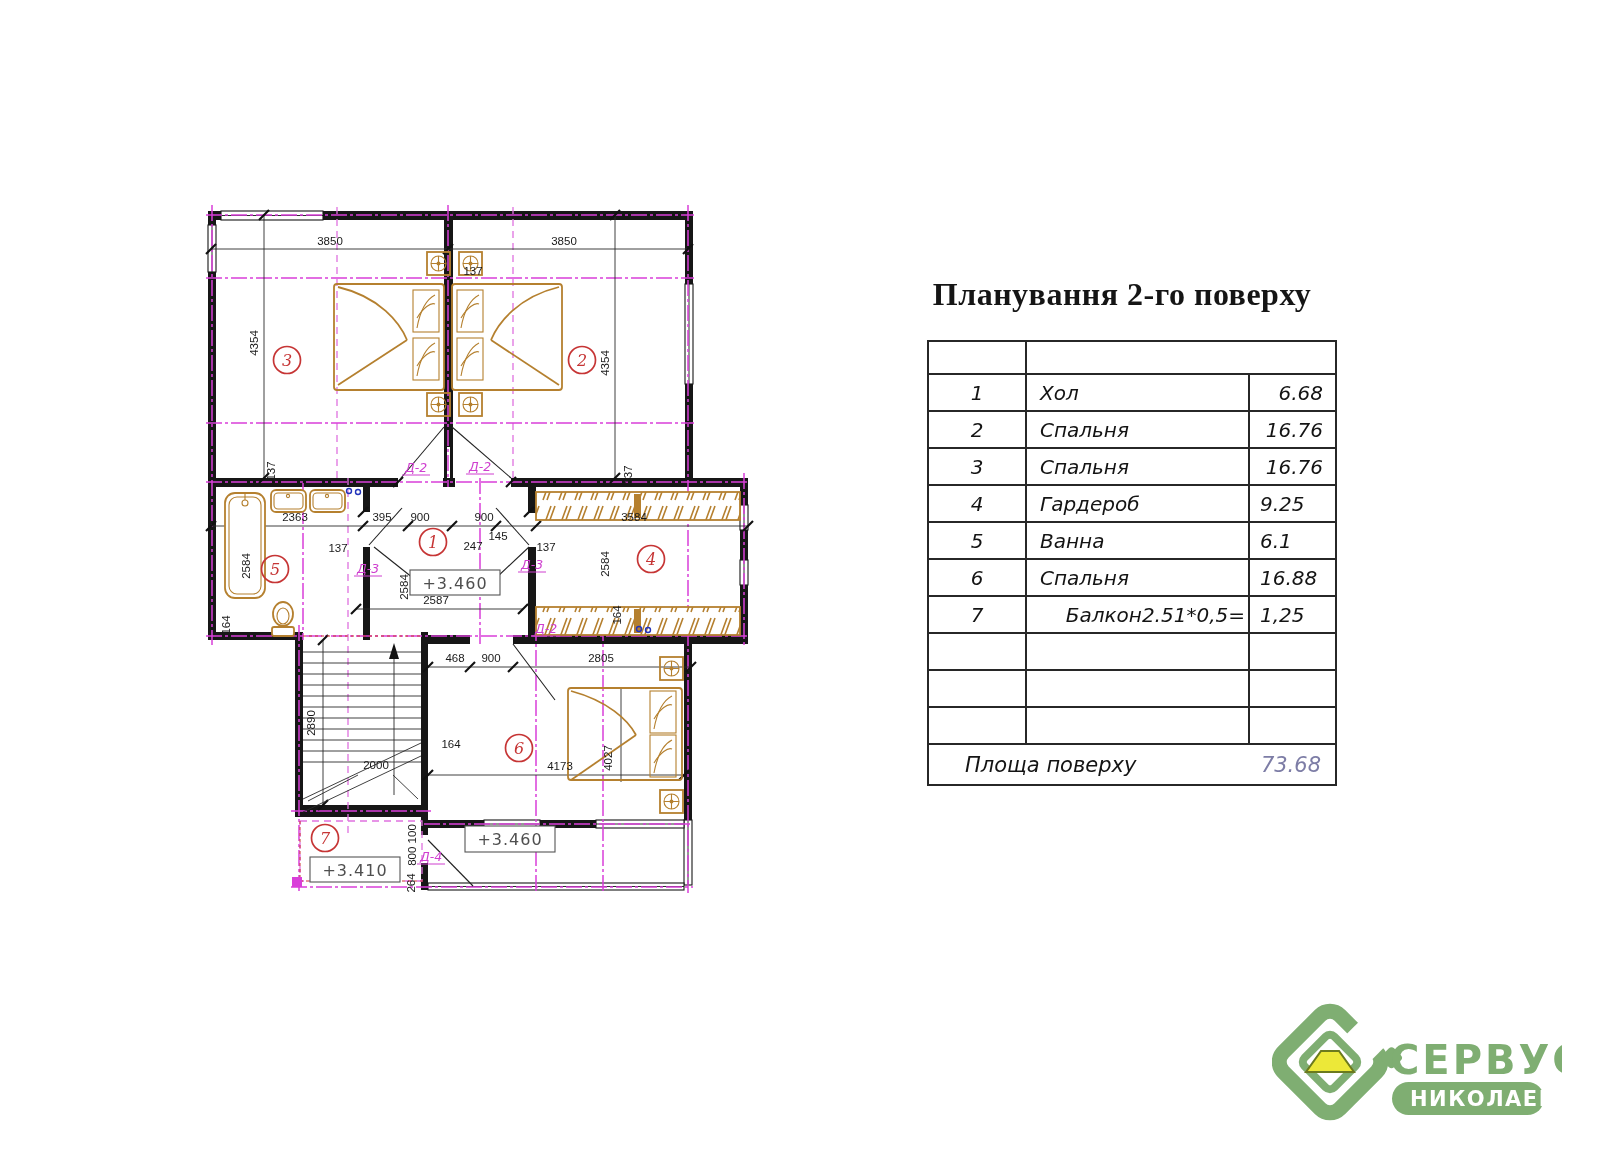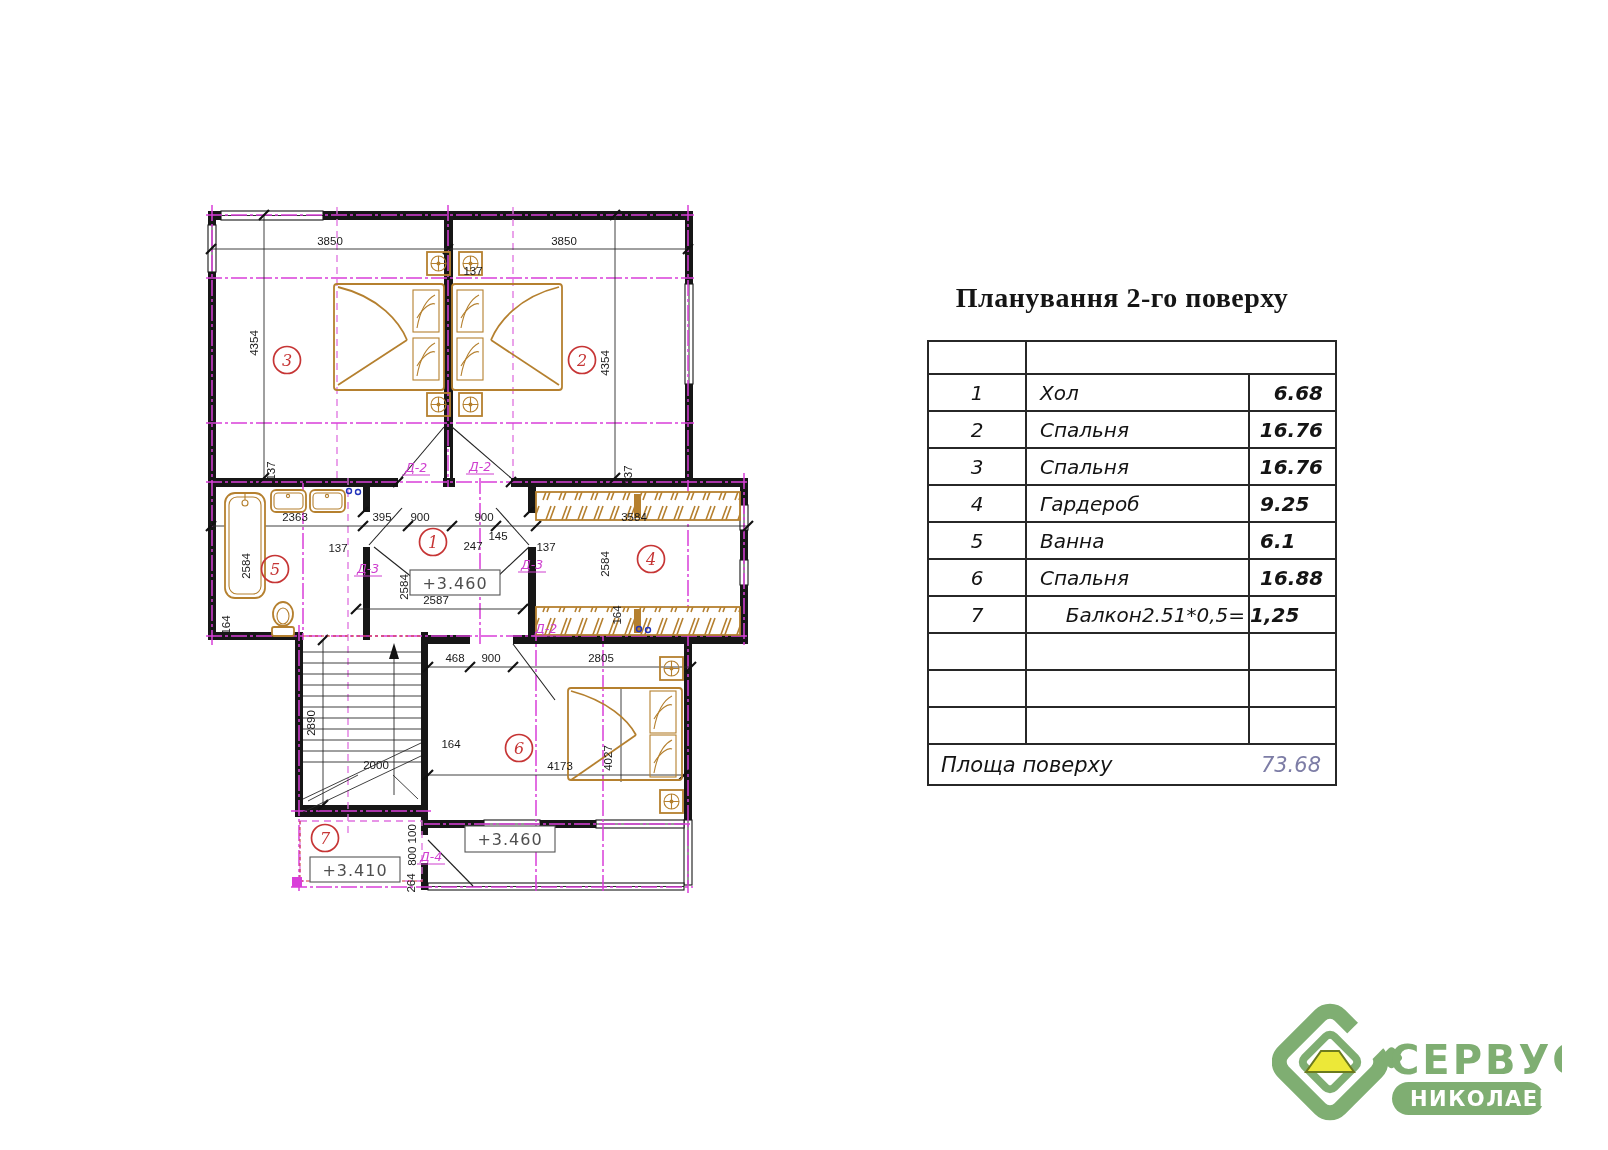--- a/index.html
+++ b/index.html
@@ -23,45 +23,45 @@
   .mtext{font:italic 12.5px "DejaVu Sans",sans-serif;fill:#cf3fcf;}
   .rc{fill:none;stroke:#c63535;stroke-width:1.7;}
   .rct{font:italic 16px "DejaVu Serif",serif;fill:#c63535;}
   .lbox{fill:#fff;stroke:#555;stroke-width:1.1;}
   .ltext{font:16px "DejaVu Sans",sans-serif;fill:#4f4f4f;letter-spacing:1px;}
   .bluec{fill:none;stroke:#2233bb;stroke-width:1.4;}
   .reddash{stroke:#cc3333;stroke-width:1;stroke-dasharray:3 3;fill:none;}
 
   
   .page-title{position:absolute;left:902px;top:276px;width:440px;text-align:center;
-      font-family:"Liberation Serif",serif;font-weight:700;font-size:28px;
-      color:#151515;letter-spacing:.5px;margin-top:6px;}
+      font-family:"Liberation Serif",serif;font-weight:700;font-size:32px;
+      color:#151515;letter-spacing:.5px;}
   .rooms-table{position:absolute;left:927px;top:340px;width:408px;
       border-collapse:collapse;table-layout:fixed;color:#141414;}
   .rooms-table td{border:2px solid #272727;padding:0;
       font:italic 20px "DejaVu Sans",sans-serif;}
   .rooms-table tr.hdr td{height:56px;vertical-align:middle;font-size:19px;line-height:25px;}
   .hdr .h1{padding-left:9px;}
   .hdr .h2{text-align:center;}
   .hdr .h3{padding-left:11px;}
   tr.sub td{height:31px;}
   tr.sub .nr{border-right:none;}
   tr.sub .nl{border-left:none;}
   tr.drow td{height:35px;}
   td.num{text-align:center;}
   td.name{padding-left:13px;}
   td.name.ind{}
-  td.area{padding-left:10px;font-weight:bold;}
+  td.area{padding-left:10px;}
   td.area.r{text-align:right;padding-right:12px;padding-left:0;}
-  td.area.nl{border-left:none;padding-left:0;}
+  td.area.nl{border-left:none;padding-left:10px;}
   td.name .rowflex{display:flex;justify-content:flex-end;padding-right:3px;}
   tr.erow td{height:35px;}
   tr.frow td{height:39px;border:2px solid #272727;}
   .footcell{display:flex;justify-content:space-between;align-items:center;height:100%;}
-  .footcell .flabel{padding-left:12px;font:italic 21px "DejaVu Sans",sans-serif;}
+  .footcell .flabel{padding-left:24px;font:italic 21px "DejaVu Sans",sans-serif;margin-left:12px;}
   .footcell .fvalue{padding-right:14px;font:italic 21px "DejaVu Sans",sans-serif;color:#7d7da6;}
 
   
   .logo-wrap{position:absolute;left:1272px;top:998px;width:290px;height:135px;}
   .logo-main{font:700 40px "DejaVu Sans",sans-serif;fill:#7fae72;letter-spacing:3px;}
   .logo-sub{font:700 21px "DejaVu Sans",sans-serif;fill:#fff;letter-spacing:1.5px;}
 </style>
 </head>
 <body>
 

